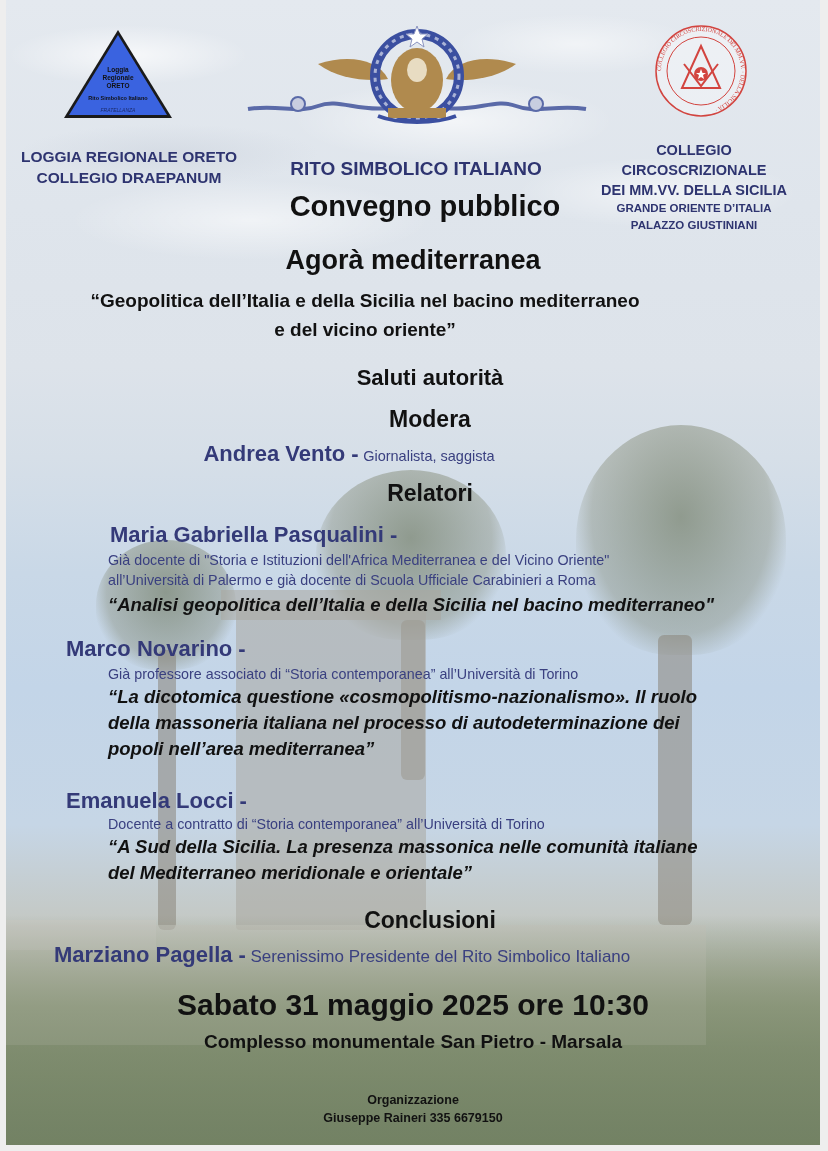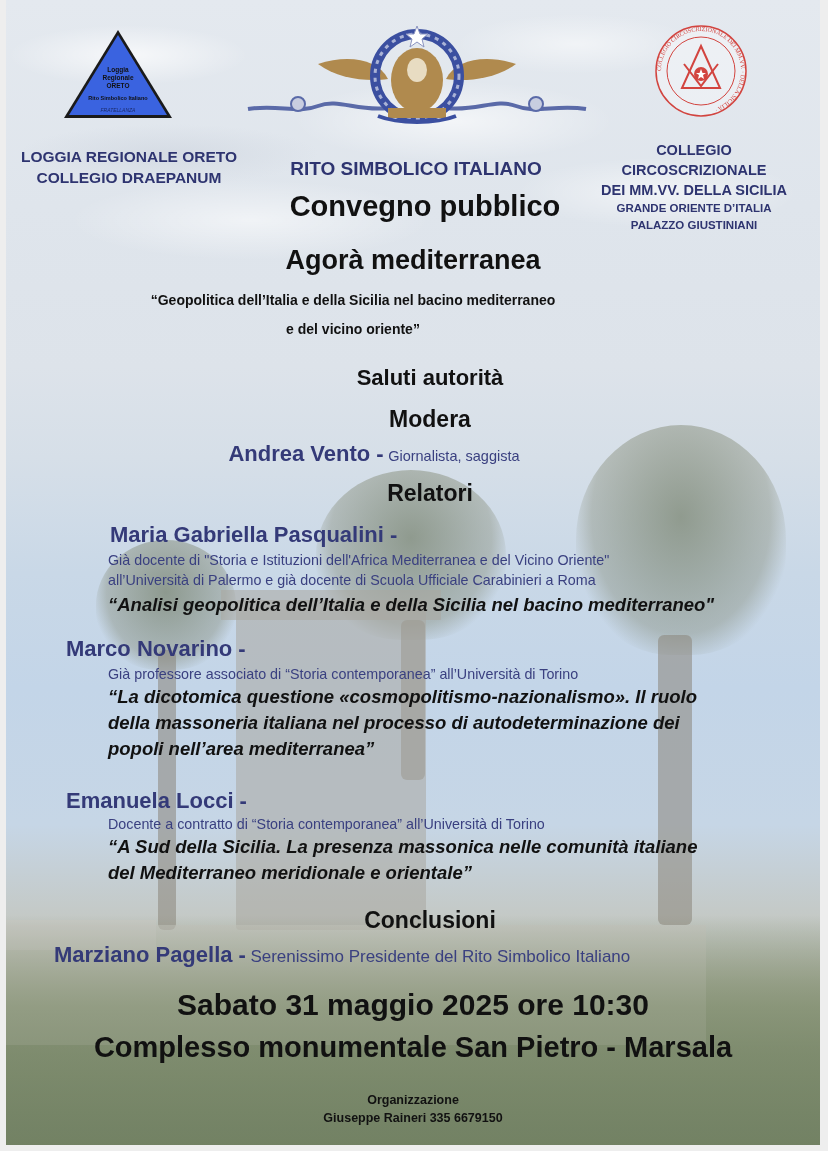--- a/index.html
+++ b/index.html
@@ -50,30 +50,30 @@
   .hdr-left { left:0; top:146px; width:246px; font-weight:bold; font-size:15.5px; line-height:21px; }
   .hdr-mid  { left:250px; top:158px; width:320px; font-weight:bold; font-size:19px; }
   .hdr-right { left:578px; top:140px; width:220px; font-weight:bold; line-height:20px; }
   .hdr-right .l1 { font-size:14.5px; }
   .hdr-right .l2 { font-size:14.5px; }
   .hdr-right .l3, .hdr-right .l4 { font-size:11.5px; line-height:17px; }
 
   .h-big { font-weight:bold; color:#111; }
   .title1 { left:0; top:190px; width:814px; font-size:29px;margin-left:12px; }
   .title2 { left:0; top:245px; width:814px; font-size:27px; }
-  .subtitle { left:0; top:286px; width:694px; font-size:14px; line-height:29px; }
+  .subtitle { left:12px; top:286px; width:694px; font-size:19px; line-height:29px; }
   .sec { left:0; width:814px; font-size:22px;margin-left:17px; }
-  .mod-line { left:0; top:441px; width:686px;margin-left:25px; }
+  .mod-line { left:0; top:441px; width:686px; }
   .name { font-weight:bold; font-size:22px; color:#343a78; }
   .role { font-size:14.5px; color:#3a4080; }
   .sp-name { left:60px; font-weight:bold; font-size:22px; color:#343a78; }
   .sp-desc { left:102px; font-size:14.3px; color:#3a4080; line-height:20px; }
   .sp-talk { left:102px; font-weight:bold; font-style:italic; font-size:18.5px; color:#111; line-height:26px; }
   .date { left:0; top:988px; width:814px; font-size:30px; }
-  .place { left:0; top:1031px; width:814px; font-size:29px; }
+  .place { left:0; top:1031px; width:814px; font-size:19px; }
   .org { left:0; top:1084px; width:814px; font-size:12.5px; font-weight:bold; color:#111; line-height:18px;margin-top:7px; }
 </style>
 </head>
 <body>
 
 <div class="poster">
   <div class="clouds"></div>
 
   <div class="palm" style="left:90px;top:540px;width:140px;height:400px;">
     <div class="crown" style="left:0;top:0;width:140px;height:130px;"></div>

